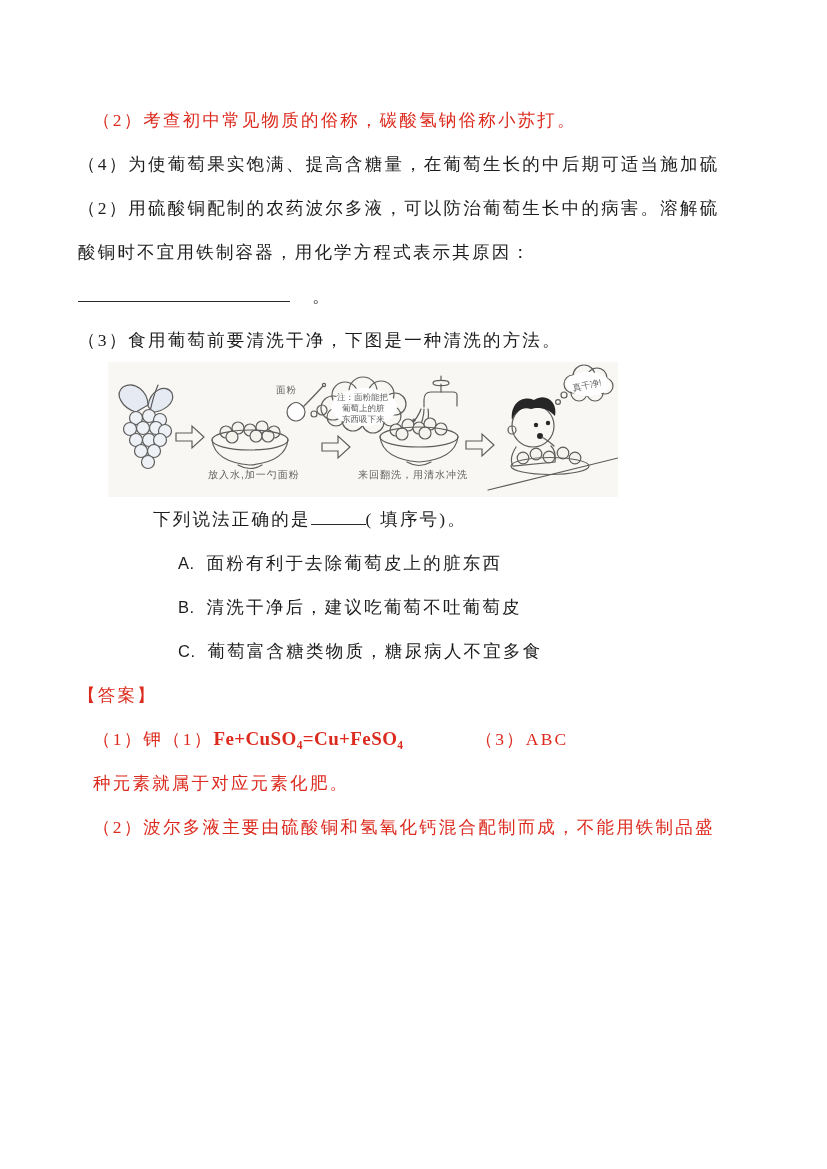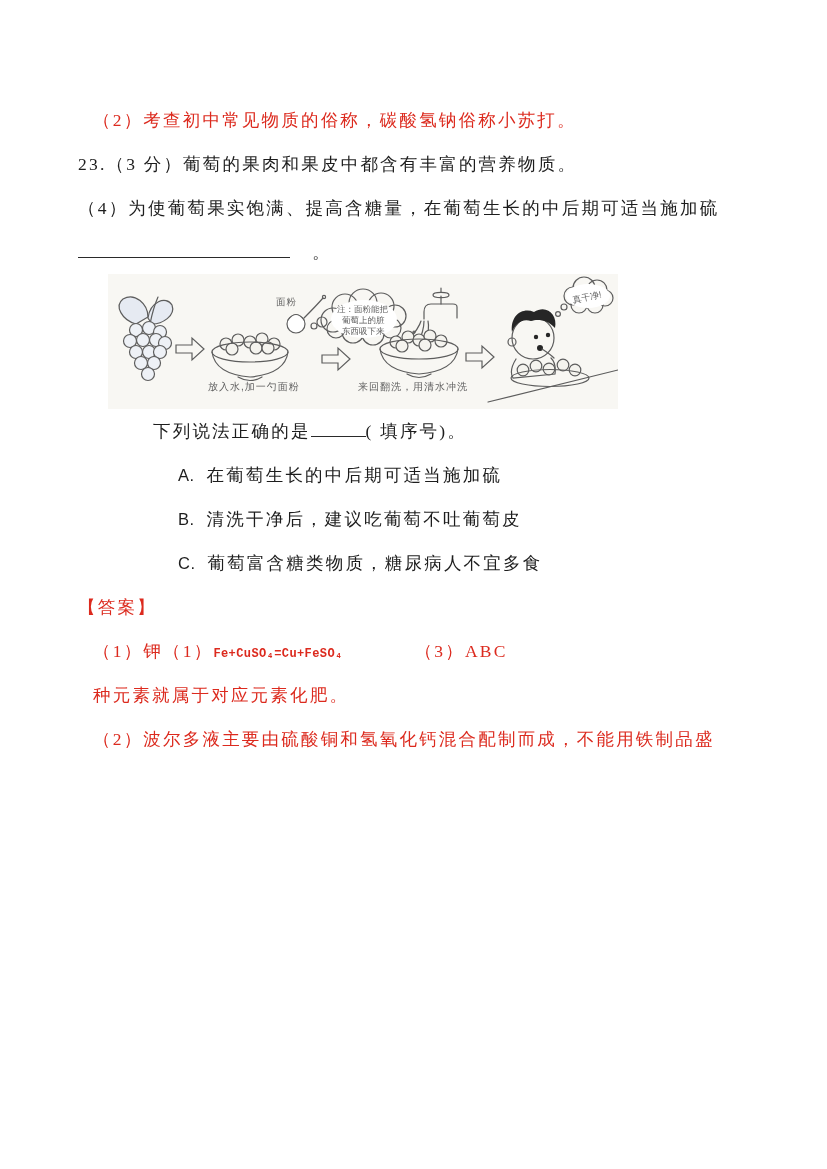--- a/index.html
+++ b/index.html
@@ -20,48 +20,50 @@
   .opt-label { letter-spacing:0.5px; font-family:"Liberation Sans",sans-serif; font-size:16.5px; }
   .opt-text { padding-left:12px; }
   .blank {
     display:inline-block; border-bottom:1.4px solid #2a2a2a;
     height:1.05em; vertical-align:baseline;
   }
   .blank-small { width:42px; }
   .blank-mid { width:55px; }
   .blank-long { width:212px; margin-right:22px; }
   .eq {
-    font-family:Liberation Mono, monospace;
-    font-size:12px; letter-spacing:0.4px; font-weight:bold;
+    font-family:Liberation Serif, serif;
+    font-size:19px; letter-spacing:0.4px; font-weight:bold;
   }
   .red .eq, .eq.red { font-weight:bold; }
   .spacer-gap { display:inline-block; width:72px; }
   .eq-gap { display:inline-block; width:16px; }
   .figure-wrap { height:135px; margin-left:30px; }
   svg .cap { font-family:"Liberation Sans",sans-serif; fill:#606060; }
   svg .art { stroke:#5d5d5d; fill:none; stroke-width:1.2; stroke-linecap:round; }
   svg .grapefill { fill:#f4f3ee; }
 </style>
 </head>
 <body>
 
 <div class="page">
   <div class="content">
 
     <div class="line red indent-sm">（2）考查初中常见物质的俗称，碳酸氢钠俗称小苏打。</div>
 
-    <div class="line">23.（3 分）葡萄的果肉和果皮中都含有丰富的营养物质。</div>
 
     <div class="line">（4）为使葡萄果实饱满、提高含糖量，在葡萄生长的中后期可适当施加硫</div>
 
 
-
+    <div class="line">（2）用硫酸铜配制的农药波尔多液，可以防治葡萄生长中的病害。溶解硫</div>
+
+    <div class="line">酸铜时不宜用铁制容器，用化学方程式表示其原因：</div>
 
     <div class="line"><span class="blank blank-long"></span><span>。</span></div>
 
+    <div class="line">（3）食用葡萄前要清洗干净，下图是一种清洗的方法。</div>
 
     <div class="figure-wrap">
       <svg width="510" height="135" viewBox="0 0 510 135" xmlns="http://www.w3.org/2000/svg">
         <rect x="0" y="0" width="510" height="135" fill="#f8f7f3"></rect>
 
         <g class="art" stroke="#8391ab">
           <path d="M28,50 C14,46 6,32 15,25 C27,18 40,30 40,43 Z" fill="#e6eaf2"></path>
           <path d="M40,44 C42,28 58,21 64,31 C68,42 54,50 44,50 Z" fill="#e6eaf2"></path>
           <path d="M50,23 C46,32 44,40 42,50"></path>
           <g fill="#eef1f6">
@@ -201,21 +203,21 @@
             </g>
             <ellipse cx="480" cy="22" rx="22" ry="12" fill="#ffffff"></ellipse>
             <text class="cap" x="464" y="26" font-size="9" transform="rotate(-12 480 22)">真干净!</text>
           </g>
         </g>
       </svg>
     </div>
 
     <div class="line indent-opt-head"><span>下列说法正确的是</span><span class="blank blank-mid"></span><span>( 填序号)。</span></div>
 
-    <div class="line indent-opt"><span class="opt-label">A.</span><span class="opt-text">在葡萄生长的中后期可适当施加硫</span></div>
+    <div class="line indent-opt"><span class="opt-label">A.</span><span class="opt-text">面粉有利于去除葡萄皮上的脏东西</span></div>
 
     <div class="line indent-opt"><span class="opt-label">B.</span><span class="opt-text">清洗干净后，建议吃葡萄不吐葡萄皮</span></div>
 
     <div class="line indent-opt"><span class="opt-label">C.</span><span class="opt-text">葡萄富含糖类物质，糖尿病人不宜多食</span></div>
 
     <div class="line red">【答案】</div>
 
     <div class="line red indent-sm"><span>（1）钾（1）</span><span class="eq">Fe+CuSO₄=Cu+FeSO₄</span><span class="spacer-gap"></span><span>（3）ABC</span></div>
 
 

